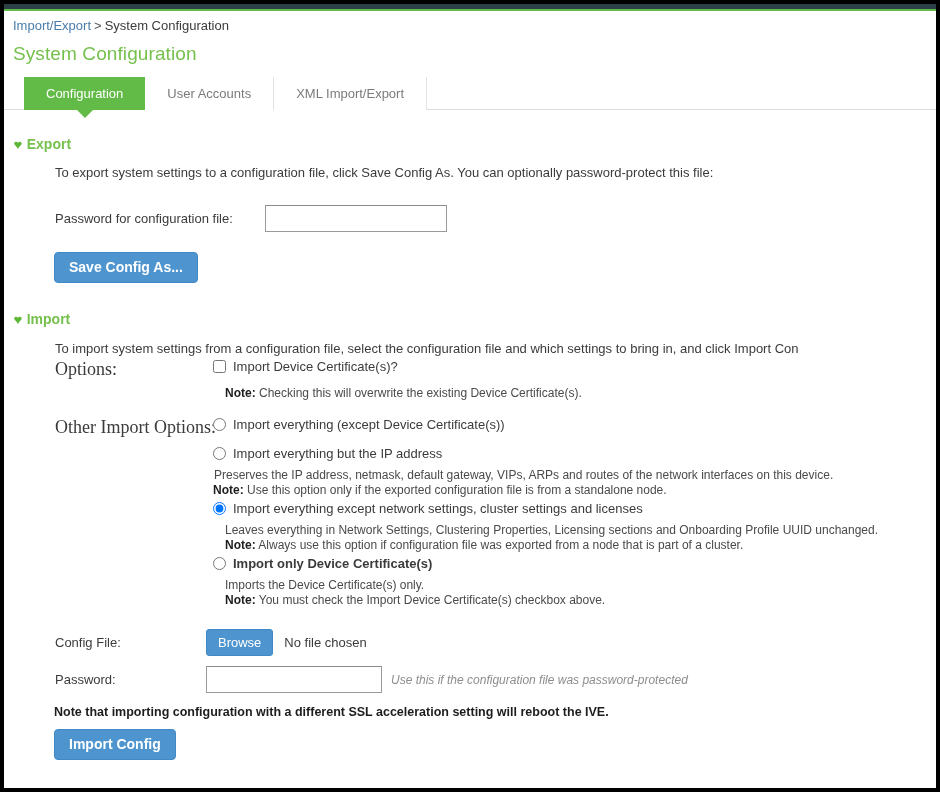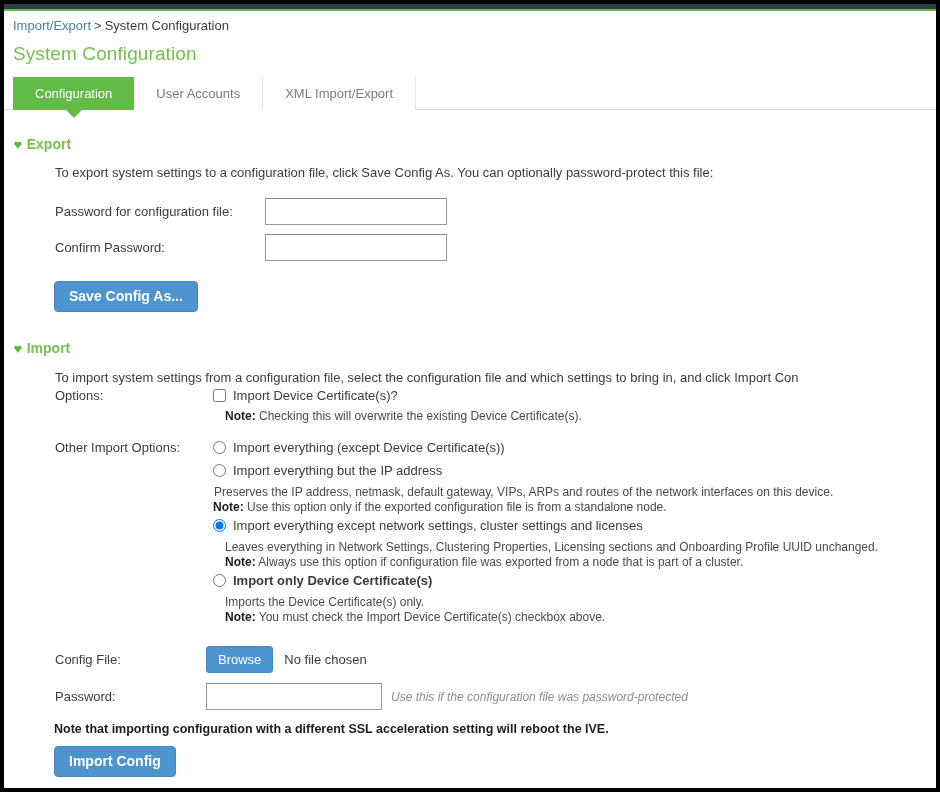--- a/index.html
+++ b/index.html
@@ -64,21 +64,21 @@
     color: #76c04e;
     letter-spacing: 0.1px;
   }
 
   
   .tabbar {
     margin-top: 12px;
     position: relative;
     height: 33px;
     border-bottom: 1px solid #dddddd;
-    padding-left: 9px;
+    padding-left: 20px;
   }
   .tab {
     display: inline-block;
     height: 33px;
     line-height: 33px;
     padding: 0 22px;
     font-size: 13px;
     color: #7b7b7b;
     text-align: center;
     border-right: 1px solid #e3e3e3;
@@ -174,23 +174,24 @@
     border-radius: 3px;
   }
 
   
   .opt-row {
     display: flex;
     align-items: flex-start;
     white-space: nowrap;
   }
   .opt-label {
-    font-size: 13px;
-    color: #3b3b3b;
-    white-space: nowrap;
+    font-size: 18px;
+    color: #3b3b3b;
+    white-space: nowrap;
+    font-family: Liberation Serif, serif;
   }
   .opt-item {
     display: flex;
     align-items: flex-start;
     white-space: nowrap;
   }
   .opt-text {
     font-size: 13px;
     color: #3b3b3b;
     white-space: nowrap;
@@ -256,29 +257,25 @@
     </div>
 
     <div class="section-head">
       <span class="chev">♥</span><span>Export</span>
     </div>
 
     <div class="section-body">
 
       <div class="intro">To export system settings to a configuration file, click Save Config As. You can optionally password-protect this file:</div>
 
-      <div class="frow" style="margin-top:18px;">
+      <div class="frow" style="margin-top:25px;">
         <span class="flabel" style="width:210px;">Password for configuration file:</span>
         <input class="tinput" type="password" value="" style="">
       </div>
 
-      <div class="frow" style="margin-top:9px;">
-        <span class="flabel" style="width:210px;">Confirm Password:</span>
-        <input class="tinput" type="password" value="" style="">
-      </div>
 
       <div style="margin-top:20px; margin-left:-1px;">
         <button class="btn">Save Config As...</button>
       </div>
     </div>
 
     <div class="section-head" style="margin-top:28px;">
       <span class="chev">♥</span><span>Import</span>
     </div>
 

